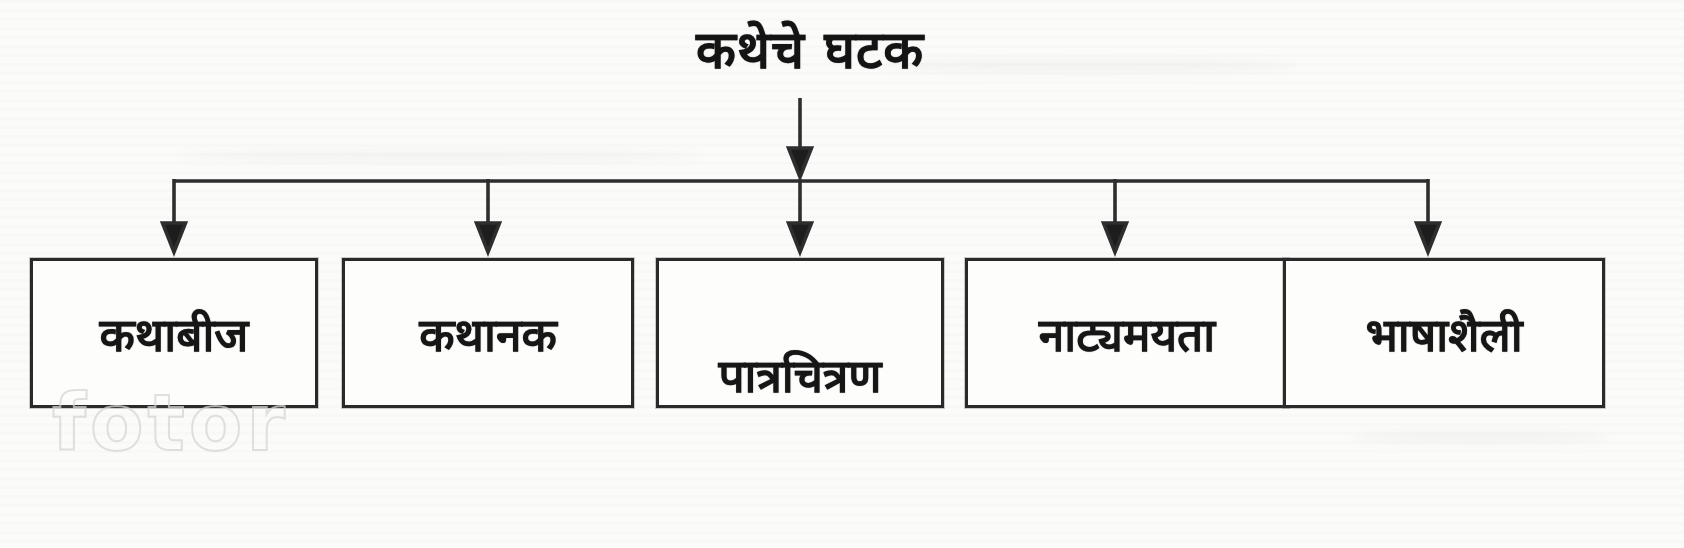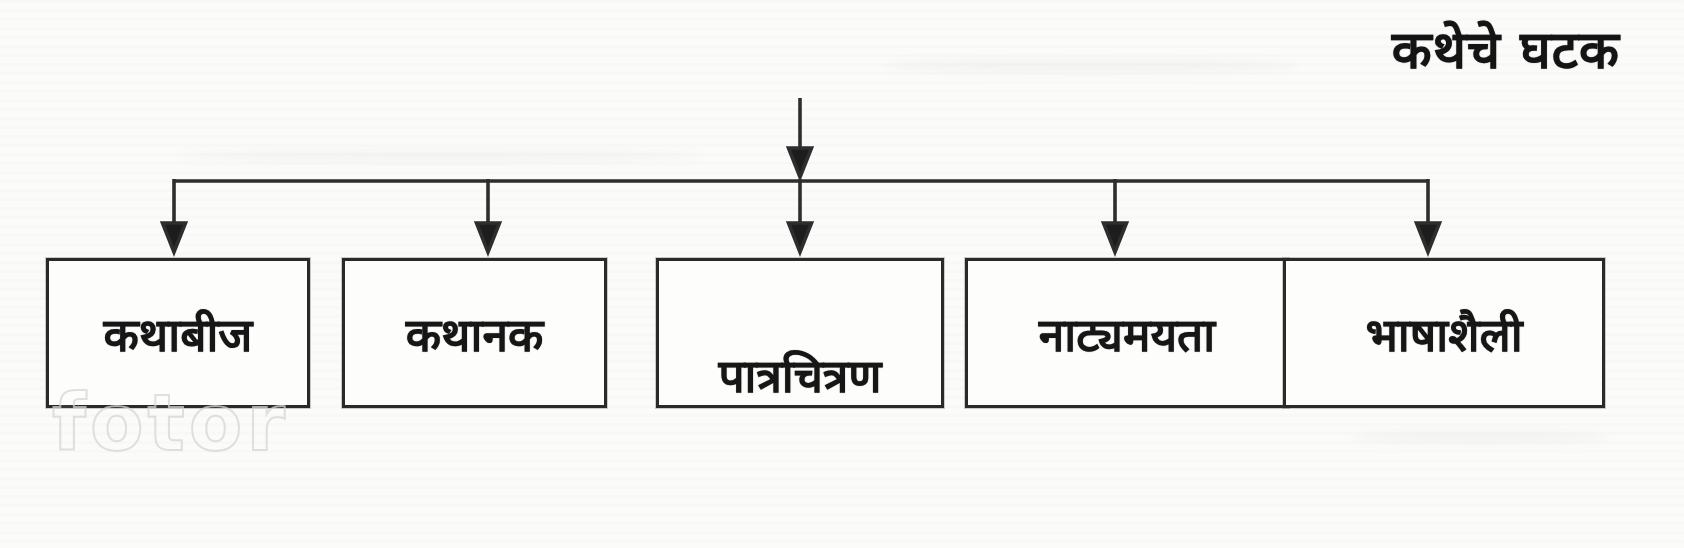--- a/index.html
+++ b/index.html
@@ -19,21 +19,21 @@
   .streak {
     position: absolute;
     background: rgba(120,120,120,0.05);
     border-radius: 50%;
     filter: blur(4px);
     pointer-events: none;
   }
   .diagram-title {
     position: absolute;
     top: 12px; left: 0; width: 1620px;
-    text-align: right;
+    text-align: center;
     font-size: 52px;
     font-weight: bold;
     color: #141414;
     letter-spacing: 1px;
     text-shadow: 0 0 1px rgba(0,0,0,0.55);
   }
   .connector-svg {
     position: absolute;
     top: 0; left: 0;
     pointer-events: none;
@@ -95,25 +95,25 @@
     <polygon points="800,252 788.5,223 811.5,223"></polygon>
 
     <line x1="1115" y1="179" x2="1115" y2="227"></line>
     <polygon points="1115,252 1103.5,223 1126.5,223"></polygon>
 
     <line x1="1428" y1="179" x2="1428" y2="227"></line>
     <polygon points="1428,252 1416.5,223 1439.5,223"></polygon>
   </g>
 </svg>
 
-<div class="node" style="left:46px; width:264px;text-align:center;">
+<div class="node" style="left:30px; width:288px;text-align:center;">
   <span class="label">कथाबीज</span>
 </div>
 
-<div class="node" style="left:342px; width:265px;">
+<div class="node" style="left:342px; width:292px;">
   <span class="label">कथानक</span>
 </div>
 
 <div class="node" style="left:656px; width:288px;align-items:flex-end;">
   <span class="label">पात्रचित्रण</span>
 </div>
 
 <div class="node" style="left:965px; width:324px;">
   <span class="label">नाट्यमयता</span>
 </div>

